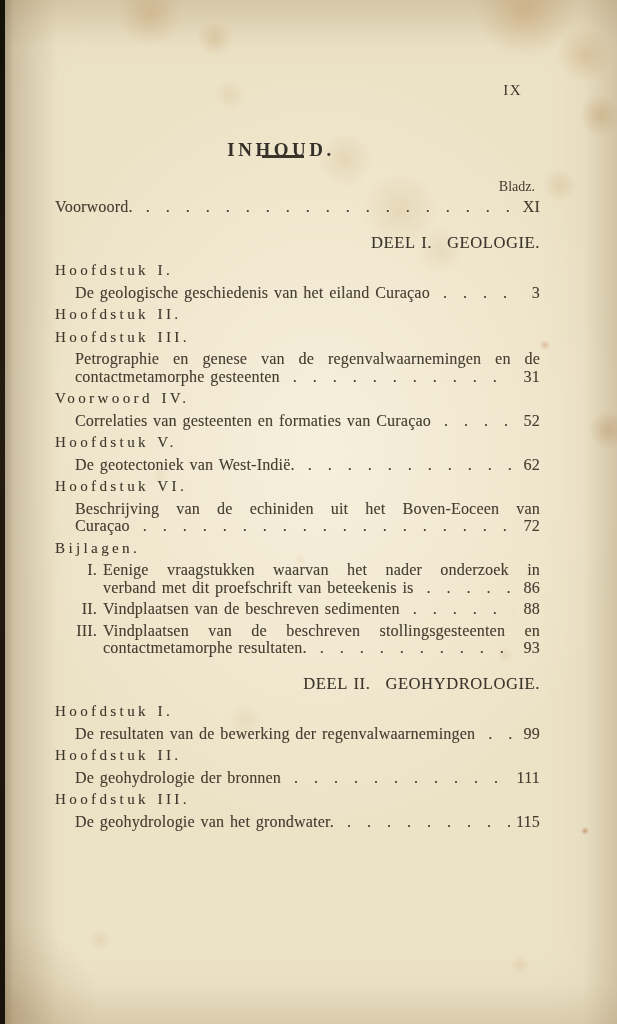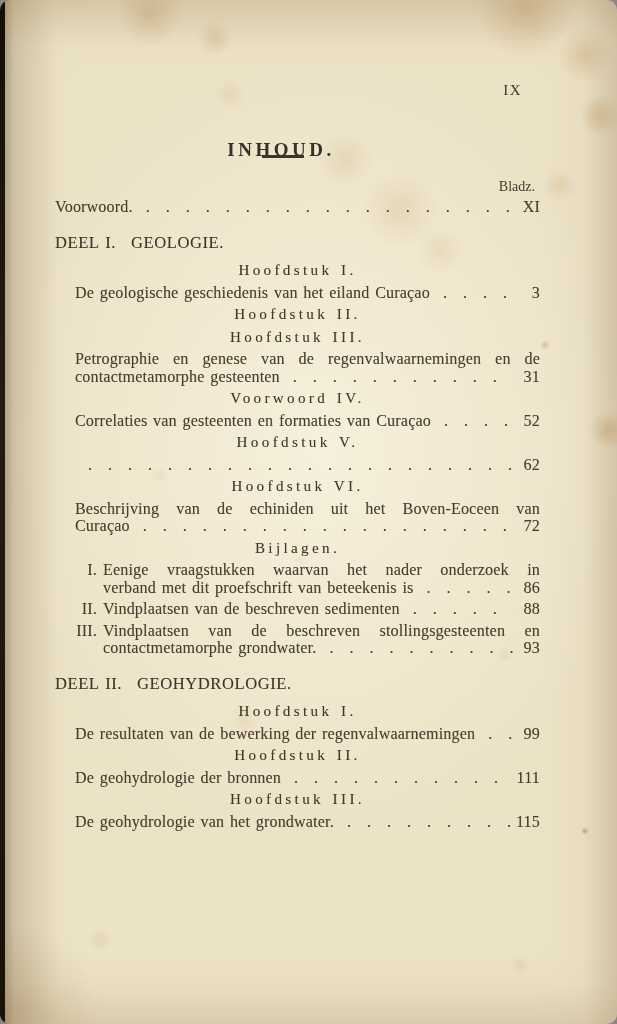--- a/index.html
+++ b/index.html
@@ -31,42 +31,41 @@
       radial-gradient(circle 5px at 585px 831px, rgba(175,95,45,0.5), rgba(175,95,45,0) 80%),
       radial-gradient(circle 16px at 100px 940px, rgba(186,140,80,0.14), rgba(186,140,80,0) 70%),
       radial-gradient(circle 14px at 520px 965px, rgba(186,140,80,0.16), rgba(186,140,80,0) 70%),
       radial-gradient(circle 120px at 10px 1010px, rgba(140,105,60,0.22), rgba(140,105,60,0) 75%),
       
       linear-gradient(90deg, rgba(58,42,22,0.40) 0px, rgba(120,98,64,0.20) 14px, rgba(120,98,64,0) 58px),
       linear-gradient(270deg, rgba(140,115,80,0.18) 0px, rgba(140,115,80,0) 34px),
       linear-gradient(180deg, rgba(150,120,75,0.16) 0px, rgba(150,120,75,0) 46px),
       linear-gradient(0deg, rgba(150,120,75,0.10) 0px, rgba(150,120,75,0) 40px);
     box-shadow: inset 0 0 70px rgba(140,110,70,0.22);
-    border-radius: 10px;
   }
   .spine-edge{position:absolute;left:0;top:0;width:5px;height:100%;
     background:linear-gradient(180deg,#131008,#241c10 40%,#18120a);}
   .folio{position:absolute;top:82px;left:0;width:522px;text-align:right;
     font-size:15px;letter-spacing:1.5px;color:#3e372b;}
   .title{position:absolute;top:123px;left:0;width:562px;text-align:center;
     font-size:19px;font-weight:bold;letter-spacing:3.5px;color:#35302a;margin-top:16px;}
   .title-rule{position:absolute;top:155px;left:262px;width:42px;height:2.5px;background:#3a342a;}
   .bladz{position:absolute;top:179px;right:82px;font-size:14px;color:#453d30;}
   .toc{position:absolute;top:196px;left:55px;right:77px;font-size:16px;
     letter-spacing:0.2px;word-spacing:1.5px;
     text-shadow:0.3px 0.3px 0.6px rgba(68,61,49,0.30);}
   .row{line-height:21.5px;}
   .entry{display:flex;align-items:flex-start;}
   .t{white-space:nowrap;flex:0 0 auto;}
   .dots{flex:1 1 auto;min-width:0;overflow:hidden;white-space:nowrap;
     letter-spacing:16px;padding-left:13px;padding-right:2px;}
   .dots::after{content:"........................................";}
   .pg{flex:0 0 auto;min-width:26px;text-align:right;white-space:nowrap;}
-  .chapter-header{font-size:15px;letter-spacing:3.4px;margin-top:1px;color:#3e382c;text-align:center;}
-  .part-heading{text-align:left;font-size:16.5px;letter-spacing:0.6px;
+  .chapter-header{font-size:15px;letter-spacing:3.4px;margin-top:1px;color:#3e382c;}
+  .part-heading{text-align:right;font-size:16.5px;letter-spacing:0.6px;
     margin:14px 0 7px;color:#3b352b;}
   .part-label{margin-right:15px;}
   .ind{padding-left:20px;}
   .just{text-align:justify;text-align-last:justify;}
   .cont{margin-top:-4px;}
   .bitem{display:flex;align-items:baseline;}
   .bnum{flex:0 0 42px;text-align:right;margin-right:6px;white-space:nowrap;}
   .bline{flex:1 1 auto;text-align:justify;text-align-last:justify;min-width:0;}
   .bcont{padding-left:48px;}
 </style>
@@ -112,20 +111,21 @@
 
     <div class="row chapter-header">Voorwoord IV.</div>
     <div class="row entry ind">
       <span class="t">Correlaties van gesteenten en formaties van Curaçao</span>
       <span class="dots"></span>
       <span class="pg">52</span>
     </div>
 
     <div class="row chapter-header">Hoofdstuk V.</div>
     <div class="row entry ind">
+      <span class="t">De geotectoniek van West-Indië.</span>
       <span class="dots"></span>
       <span class="pg">62</span>
     </div>
 
     <div class="row chapter-header">Hoofdstuk VI.</div>
     <div class="row ind just">Beschrijving van de echiniden uit het Boven-Eoceen van</div>
     <div class="row entry ind cont">
       <span class="t">Curaçao</span>
       <span class="dots"></span>
       <span class="pg">72</span>
@@ -148,21 +148,21 @@
       <span class="t">Vindplaatsen van de beschreven sedimenten</span>
       <span class="dots"></span>
       <span class="pg">88</span>
     </div>
 
     <div class="row bitem">
       <span class="bnum">III.</span>
       <span class="bline">Vindplaatsen van de beschreven stollingsgesteenten en</span>
     </div>
     <div class="row entry bcont cont">
-      <span class="t">contactmetamorphe grondwater.</span>
+      <span class="t">contactmetamorphe resultaten.</span>
       <span class="dots"></span>
       <span class="pg">93</span>
     </div>
 
     <div class="row part-heading">
       <span class="part-label">DEEL II.</span><span>GEOHYDROLOGIE.</span>
     </div>
 
     <div class="row chapter-header">Hoofdstuk I.</div>
     <div class="row entry ind">

